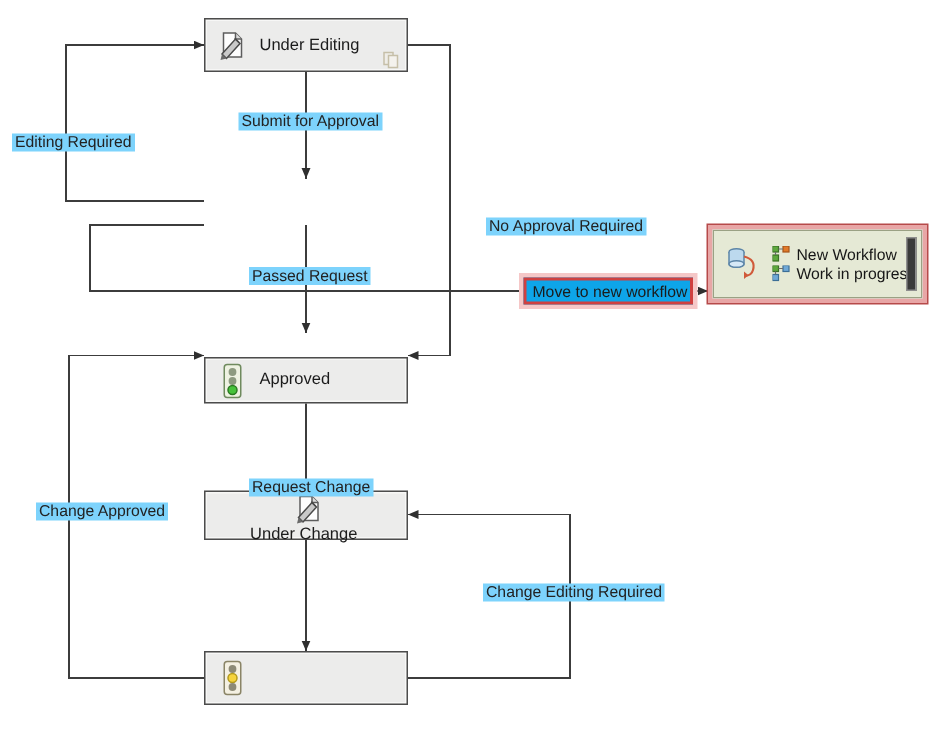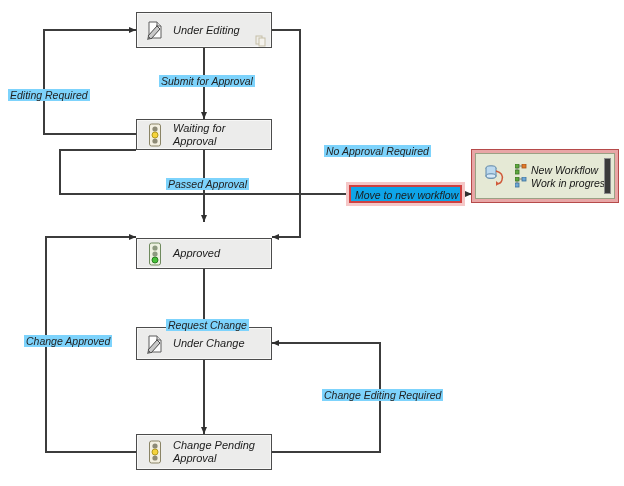--- a/index.html
+++ b/index.html
@@ -12,21 +12,20 @@
     height: 486px;
     position: relative;
     font-family: "Liberation Sans", sans-serif;
     overflow: hidden;
   }
   #canvas {
     position: absolute;
     left: 0; top: 0;
     width: 495px;
     height: 486px;
-    font-style: italic;
   }
   #edges {
     position: absolute;
     left: 0; top: 0;
     width: 624px;
     height: 486px;
   }
 
   
   .node {
@@ -202,45 +201,34 @@
     </div>
     <div class="node-label">Under Editing</div>
     <div class="node-corner">
       <svg width="12" height="12" viewBox="0 0 12 12" xmlns="http://www.w3.org/2000/svg">
         <rect x="1" y="1" width="6" height="8" fill="#f2efe6" stroke="#a89b73" stroke-width="1"></rect>
         <rect x="4" y="3" width="6" height="8" fill="#fbf8ef" stroke="#a89b73" stroke-width="1"></rect>
       </svg>
     </div>
   </div>
 
-  <div class="node" style="left:136px; top:119px; width:136px; height:31px;">
-    <div class="node-icon">
-      <svg width="14" height="24" viewBox="0 0 14 24" xmlns="http://www.w3.org/2000/svg">
-        <rect x="1.5" y="1" width="11" height="22" rx="2" fill="#f4f0e2" stroke="#8a8466" stroke-width="1"></rect>
-        <circle cx="7" cy="6" r="2.6" fill="#8d8a76"></circle>
-        <circle cx="7" cy="12" r="3" fill="#f5d33c" stroke="#b39a1d" stroke-width="1"></circle>
-        <circle cx="7" cy="18" r="2.6" fill="#8d8a76"></circle>
-      </svg>
-    </div>
-    <div class="node-label">Waiting for Approval</div>
-  </div>
 
   <div class="node" style="left:136px; top:222px; width:136px; height:31px;margin-top:16px;">
     <div class="node-icon">
       <svg width="14" height="24" viewBox="0 0 14 24" xmlns="http://www.w3.org/2000/svg">
         <rect x="1.5" y="1" width="11" height="22" rx="2" fill="#eef2e2" stroke="#6f8a5e" stroke-width="1"></rect>
         <circle cx="7" cy="6" r="2.6" fill="#8d9a80"></circle>
         <circle cx="7" cy="12" r="2.6" fill="#8d9a80"></circle>
         <circle cx="7" cy="18" r="3" fill="#46c23a" stroke="#2b7a22" stroke-width="1"></circle>
       </svg>
     </div>
     <div class="node-label">Approved</div>
   </div>
 
-  <div class="node" style="left:136px; top:327px; width:136px; height:33px;">
+  <div class="node" style="left:136px; top:327px; width:136px; height:33px;flex-direction:column;">
     <div class="node-icon">
       <svg width="22" height="22" viewBox="0 0 22 22" xmlns="http://www.w3.org/2000/svg">
         <path d="M5 3 h8 l4 4 v12 h-12 z" fill="#fdfdfd" stroke="#5d5d5d" stroke-width="1"></path>
         <path d="M13 3 v4 h4" fill="#dcdcdc" stroke="#5d5d5d" stroke-width="1"></path>
         <path d="M4 17 L13 7 l3 3 L7 20 z" fill="#c9c9c9" stroke="#4a4a4a" stroke-width="1"></path>
         <path d="M4 17 L7 20 L3 21 z" fill="#6a6a6a"></path>
         <path d="M12.5 6.5 l3 3" stroke="#4a4a4a" stroke-width="1"></path>
       </svg>
     </div>
     <div class="node-label">Under Change</div>
@@ -248,27 +236,26 @@
 
   <div class="node" style="left:136px; top:434px; width:136px; height:36px;">
     <div class="node-icon">
       <svg width="14" height="24" viewBox="0 0 14 24" xmlns="http://www.w3.org/2000/svg">
         <rect x="1.5" y="1" width="11" height="22" rx="2" fill="#f4f0e2" stroke="#8a8466" stroke-width="1"></rect>
         <circle cx="7" cy="6" r="2.6" fill="#8d8a76"></circle>
         <circle cx="7" cy="12" r="3" fill="#f5d33c" stroke="#b39a1d" stroke-width="1"></circle>
         <circle cx="7" cy="18" r="2.6" fill="#8d8a76"></circle>
       </svg>
     </div>
-    <div class="node-label">Change Pending Approval</div>
   </div>
 
   <div class="edge-label" style="left:159px; top:75px;">Submit for Approval</div>
   <div class="edge-label" style="left:8px; top:89px;">Editing Required</div>
   <div class="edge-label" style="left:324px; top:145px;">No Approval Required</div>
-  <div class="edge-label" style="left:166px; top:178px;">Passed Approval</div>
+  <div class="edge-label" style="left:166px; top:178px;">Passed Request</div>
   <div class="edge-label" style="left:166px; top:282px;margin-top:37px;">Request Change</div>
   <div class="edge-label" style="left:8px; top:335px;margin-left:16px;">Change Approved</div>
   <div class="edge-label" style="left:322px; top:389px;">Change Editing Required</div>
 
   <div class="highlight-label" style="left:349px; top:185px; width:113px; height:18px;">Move to new workflow</div>
 
   <div class="tooltip" style="left:472px; top:150px; width:146px; height:52px;">
     <div class="tooltip-inner">
       <div class="tooltip-main-icon">
         <svg width="24" height="26" viewBox="0 0 24 26" xmlns="http://www.w3.org/2000/svg">

